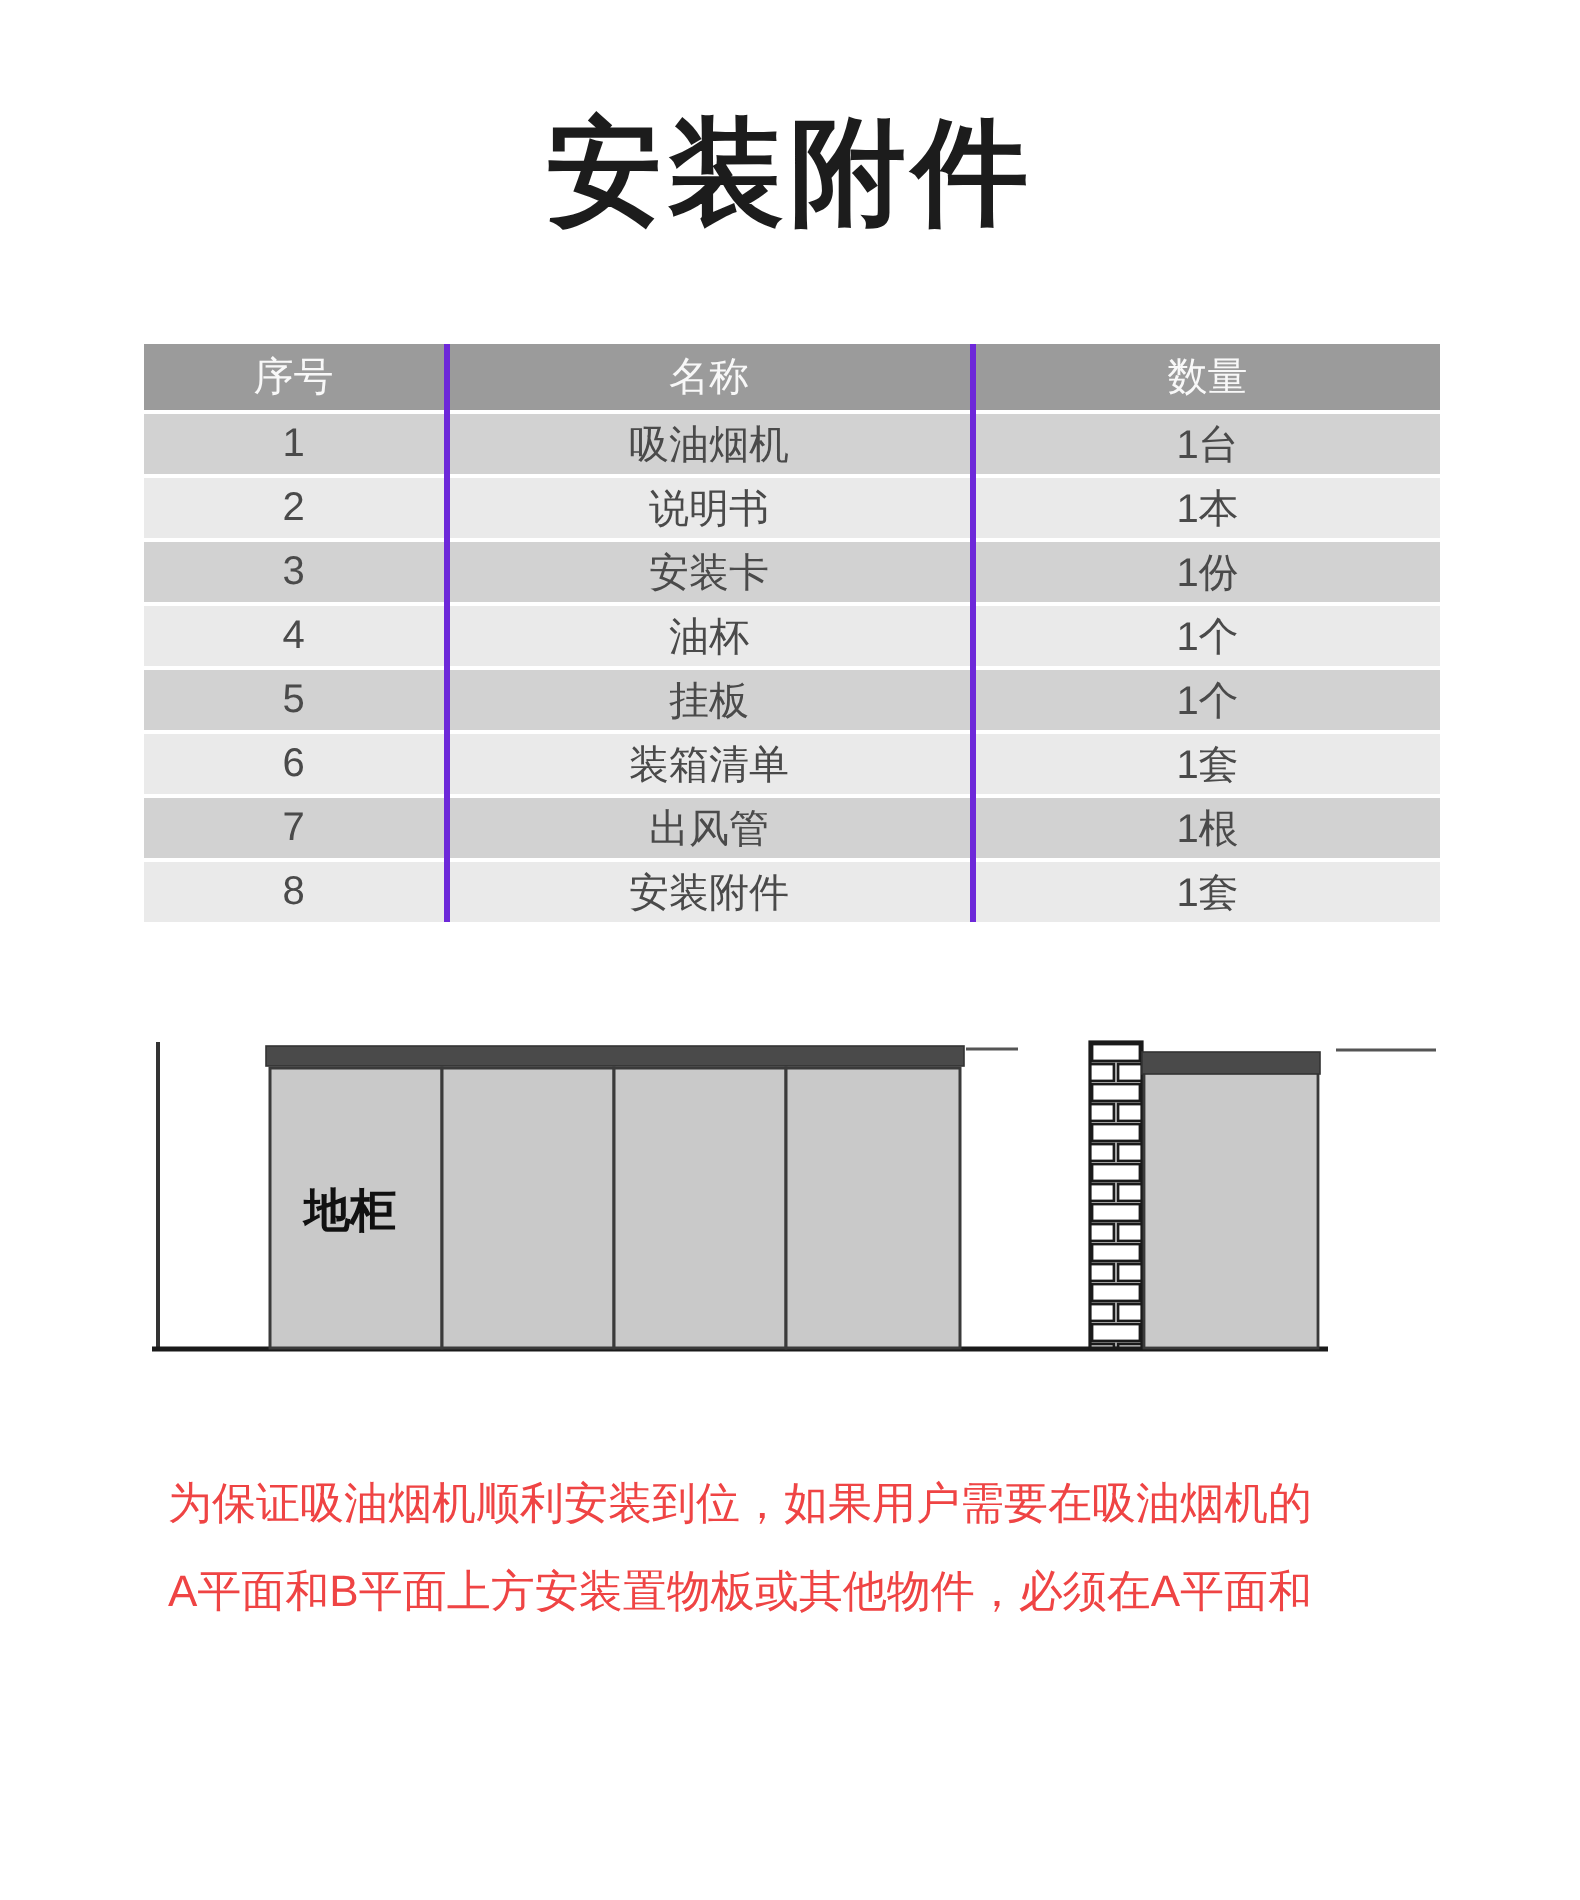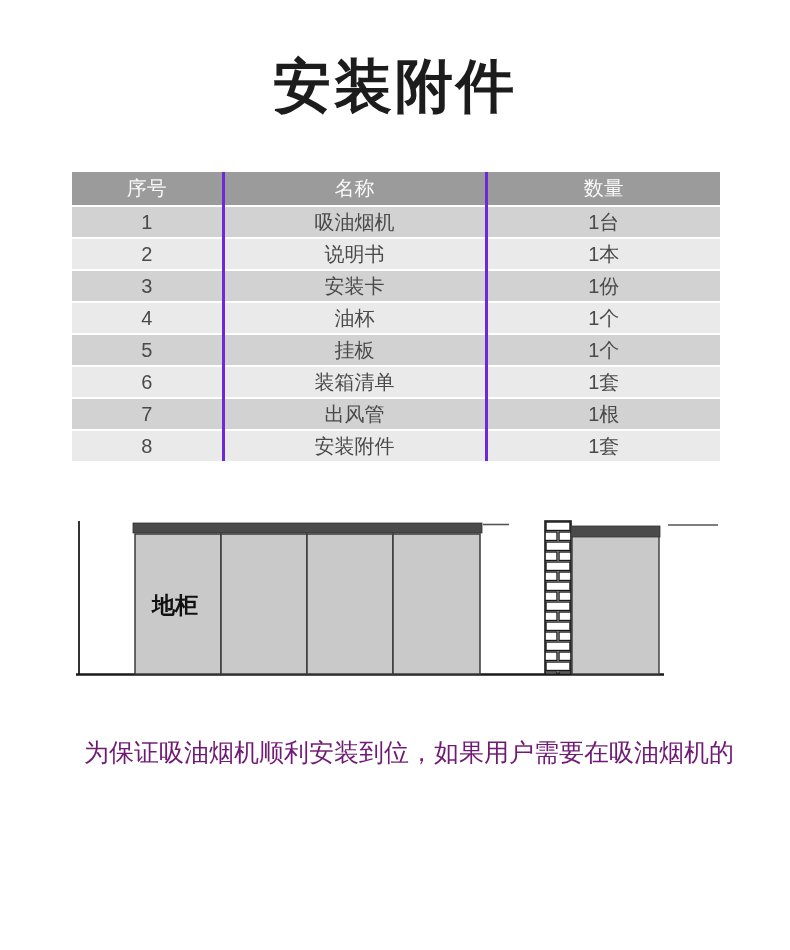--- a/index.html
+++ b/index.html
@@ -78,22 +78,22 @@
     font-weight: 700;
     font-size: 23px;
     fill: #111111;
   }
   
   .note {
     position: absolute;
     top: 730px;
     left: 84px;
     width: 648px;
-    font-size: 25px;
-    color: #701a75;
+    font-size: 22px;
+    color: #ef4444;
   }
   .note-line {
     line-height: 44px;
     white-space: nowrap;
   }
 </style>
 </head>
 <body>
 
 <div class="page">
@@ -189,15 +189,16 @@
 
       <g>
         <rect x="570" y="27" width="87" height="147" fill="#c9c9c9" stroke="#3a3a3a" stroke-width="1.4"></rect>
         <rect x="569" y="26" width="89" height="11" fill="#4a4a4a" stroke="#333333" stroke-width="0.8"></rect>
       </g>
     </svg>
   </div>
 
   <div class="note">
     <div class="note-line">为保证吸油烟机顺利安装到位，如果用户需要在吸油烟机的</div>
+    <div class="note-line">A平面和B平面上方安装置物板或其他物件，必须在A平面和</div>
   </div>
 
 </div>
 
 </body></html>

